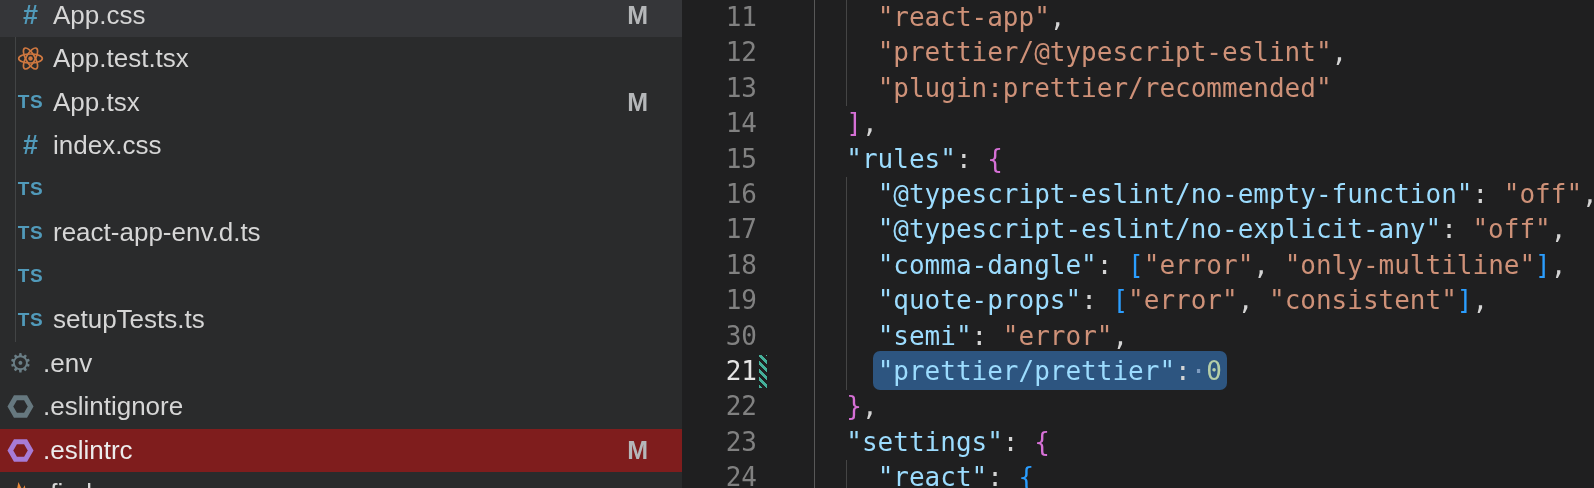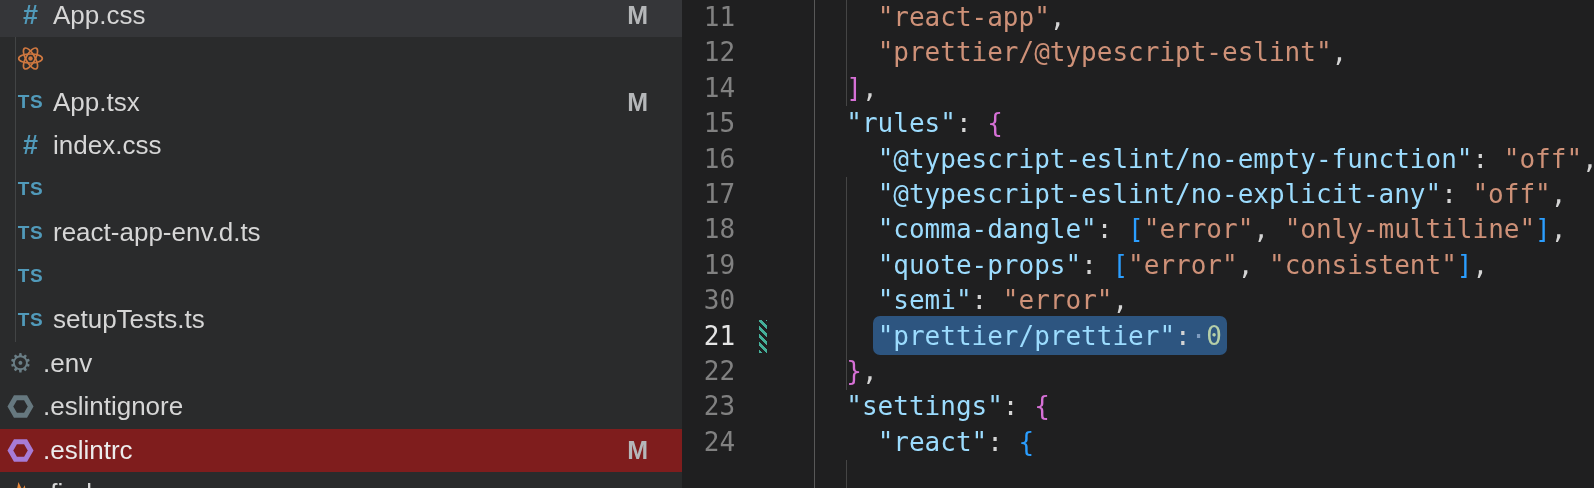--- a/index.html
+++ b/index.html
@@ -26,21 +26,21 @@
   .indent-guide { position:absolute; width:1px; }
   .ig0 { left:132px; top:0; height:488px; background:#585858; }
   .ig2 { left:164px; background:#454545; }
   .ig2.seg1 { top:0;     height:106px; }
   .ig2.seg2 { top:177px; height:213px; }
   .ig2.seg3 { top:460px; height:28px; }
 
   .code { position:absolute; left:0; top:0; right:0;
           font-family:"DejaVu Sans Mono","Liberation Mono",monospace; font-size:26px; }
   .code-line { position:relative; height:35.4px; line-height:35.4px; cursor:text; }
-  .ln { position:absolute; left:0; top:0; width:75px; text-align:center; color:#818181; }
+  .ln { position:absolute; left:0; top:0; width:75px; text-align:right; color:#818181; }
   .ln.current { color:#e5e5e5; }
   .gutter-marker { position:absolute; left:77px; top:1px; bottom:1px; width:8px;
      background:repeating-linear-gradient(45deg,#45b09a 0px,#45b09a 2.6px,rgba(0,0,0,0) 2.6px,rgba(0,0,0,0) 5.6px); }
   .code-text { position:absolute; left:133px; top:0; white-space:pre; }
 
   .tk-s  { color:#ce9178; }   
   .tk-k  { color:#9cdcfe; }   
   .tk-p  { color:#d4d4d4; }   
   .tk-b1 { color:#d670d6; }   
   .tk-b2 { color:#2b9eff; }   
@@ -67,20 +67,21 @@
           <span class="file-icon">
             <svg width="27" height="27" viewBox="0 0 24 24" fill="none">
               <g stroke="#d07840" stroke-width="1.5">
                 <ellipse cx="12" cy="12" rx="10.5" ry="4"></ellipse>
                 <ellipse cx="12" cy="12" rx="10.5" ry="4" transform="rotate(60 12 12)"></ellipse>
                 <ellipse cx="12" cy="12" rx="10.5" ry="4" transform="rotate(120 12 12)"></ellipse>
               </g>
               <circle cx="12" cy="12" r="2" fill="#d07840"></circle>
             </svg>
           </span>
+          <span class="file-label">App.test.tsx</span>
         </div>
         <div class="file-row depth1">
           <span class="file-icon">
             <span style="color:#519aba;font-weight:bold;font-size:19px;letter-spacing:.5px">TS</span>
           </span>
           <span class="file-label">App.tsx</span>
           <span class="badge">M</span>
         </div>
         <div class="file-row depth1">
           <span class="file-icon">
@@ -152,20 +153,24 @@
     <div class="code" id="code-lines">
         <div class="code-line">
           <span class="ln">11</span>
           <span class="code-text"><span>    </span><span class="tk-s">"react-app"</span><span class="tk-p">,</span></span>
         </div>
         <div class="code-line">
           <span class="ln">12</span>
           <span class="code-text"><span>    </span><span class="tk-s">"prettier/@typescript-eslint"</span><span class="tk-p">,</span></span>
         </div>
         <div class="code-line">
+          <span class="ln">13</span>
+          <span class="code-text"><span>    </span><span class="tk-s">"plugin:prettier/recommended"</span></span>
+        </div>
+        <div class="code-line">
           <span class="ln">14</span>
           <span class="code-text"><span>  </span><span class="tk-b1">]</span><span class="tk-p">,</span></span>
         </div>
         <div class="code-line">
           <span class="ln">15</span>
           <span class="code-text"><span>  </span><span class="tk-k">"rules"</span><span class="tk-p">: </span><span class="tk-b1">{</span></span>
         </div>
         <div class="code-line">
           <span class="ln">16</span>
           <span class="code-text"><span>    </span><span class="tk-k">"@typescript-eslint/no-empty-function"</span><span class="tk-p">: </span><span class="tk-s">"off"</span><span class="tk-p">,</span></span>

